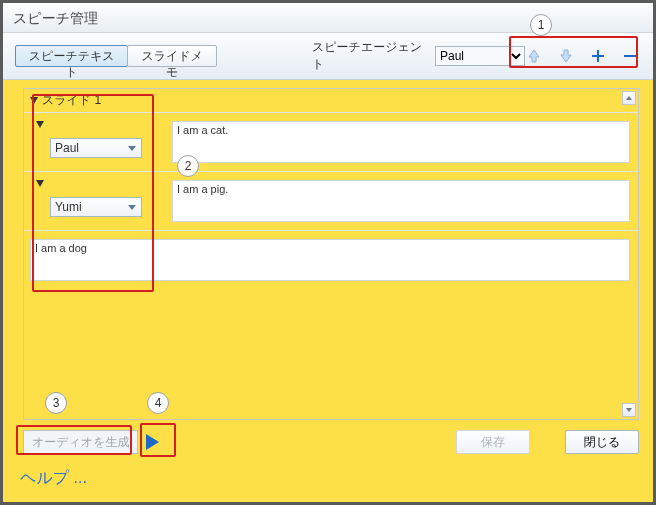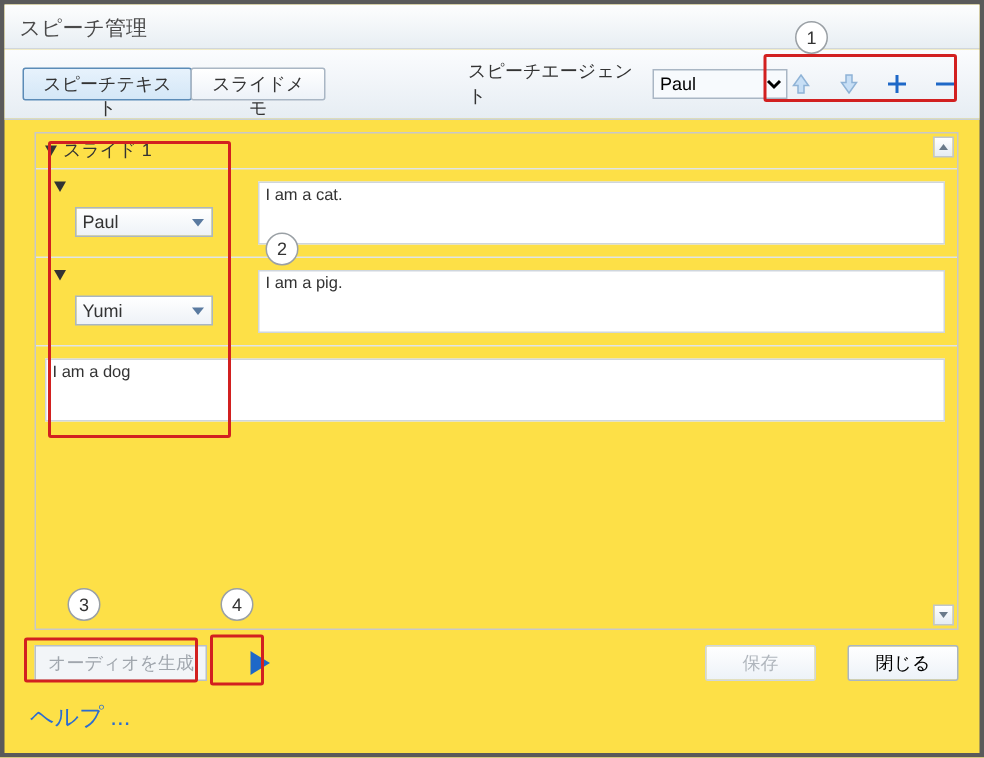--- a/index.html
+++ b/index.html
@@ -141,21 +141,21 @@
     min-height:42px;
     padding:2px 4px;
     font-size:11px;
     color:#333;
     background:#fff;
   }
   .footer {
     padding: 6px 14px 10px 20px;
     display:flex;
     align-items:flex-start;
-    gap:21px;
+    gap:0;
   }
   .gen-btn {
     border:1px solid #b8c0c8;
     background:#f2f5f8;
     color:#a0a6ad;
     padding:3px 8px;
     font-size:12px;
     height:24px;
     cursor:default;
   }
@@ -165,20 +165,21 @@
     cursor:pointer;
   }
   .dlg-btn {
     border:1px solid #a9b6c4;
     border-radius:2px;
     background:linear-gradient(#fff,#edf2f8);
     min-width:74px;
     height:24px;
     font-size:12px;
     cursor:pointer;
+    margin-left:35px;
   }
   .dlg-btn.disabled { color:#b0b6bd; border-color:#d0d6dc; cursor:default;}
   .help-link {
     position:absolute;
     left:20px; bottom:16px;
     color:#2a6cd1;
     cursor:pointer;
     font-size:16px;
   }
 

